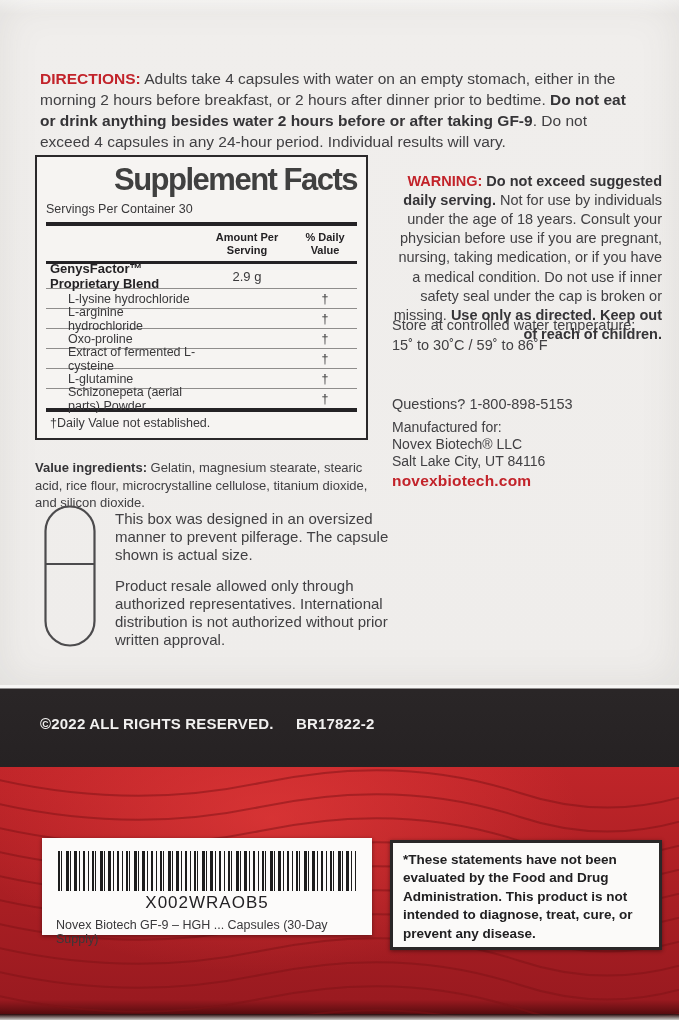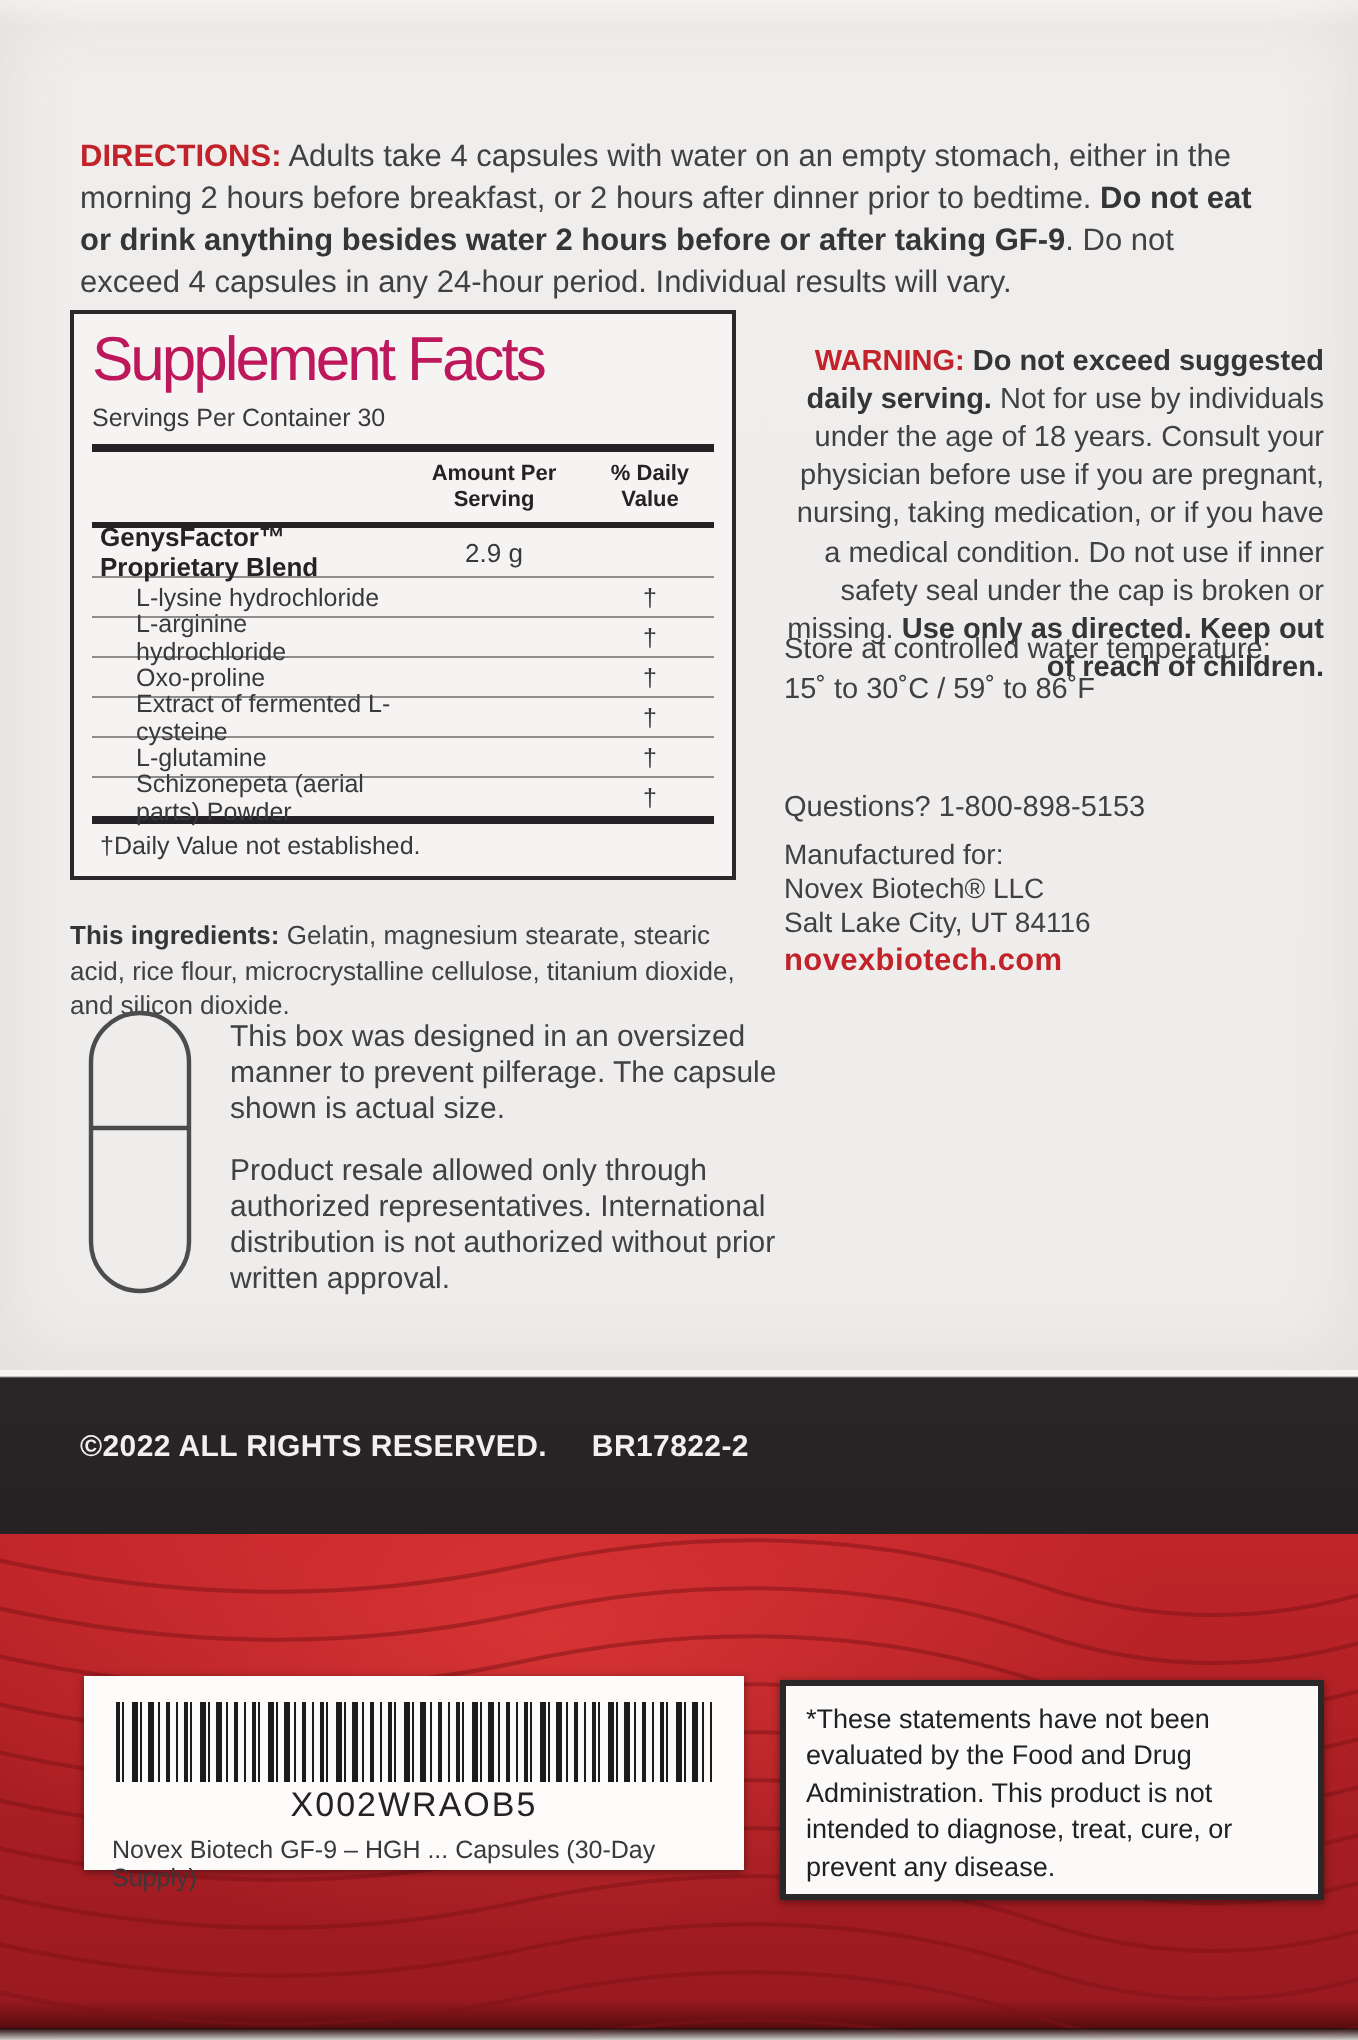--- a/index.html
+++ b/index.html
@@ -25,21 +25,21 @@
   .directions .lbl{color:#c2232a;font-weight:bold;}
   .directions b{color:#353437;}
 
   
   .sf{
     position:absolute;left:35px;top:155px;width:333px;height:285px;
     background:#f6f4f2;border:2px solid #2a282a;box-sizing:border-box;
     color:#2b292b;
   }
   .sf-inner{padding:6px 9px 0 9px;}
-  .sf-title{font-size:31px;font-weight:normal;letter-spacing:-1.5px;color:#be185d;line-height:34px;}
+  .sf-title{font-size:31px;font-weight:bold;letter-spacing:-1.5px;color:#404040;line-height:34px;text-align:right;}
   .sf-serving{font-size:12.5px;line-height:16px;margin-top:4px;color:#39383a;}
   .bar-thick{height:4px;background:#242225;margin-top:5px;}
   .bar-med{height:3px;background:#242225;}
   .bar-thin{height:1px;background:#8f8d8c;}
   .sf-header{display:flex;align-items:flex-end;padding:5px 0 4px 0;}
   .sf-header .sp{flex:1;}
   .sf-col{font-size:11px;font-weight:bold;line-height:13px;text-align:center;white-space:pre-line;color:#242225;}
   .sf-col.amt{width:92px;}
   .sf-col.dv{width:64px;}
   .sf-row{display:flex;align-items:center;height:22px;font-size:12.5px;}
@@ -110,21 +110,21 @@
       #1c1c1c 30px 31px,#fcfbfa 31px 34px);
   }
   .bc-value{position:absolute;left:0;top:55px;width:330px;text-align:center;font-size:17px;letter-spacing:1px;color:#242225;}
   .bc-caption{position:absolute;left:14px;top:80px;width:310px;font-size:12.5px;color:#39383a;}
 
   .fda-card{
     position:absolute;left:390px;top:73px;width:272px;height:110px;
     background:#fbfaf9;border:3px solid #2a2728;box-sizing:border-box;
     box-shadow:0 1px 4px rgba(0,0,0,.45);
   }
-  .fda-text{padding:8px 10px;font-size:13.5px;font-weight:normal;line-height:18.4px;color:#212022;}
+  .fda-text{padding:8px 10px;font-size:13.5px;font-weight:bold;line-height:18.4px;color:#212022;}
 
   .bottom-edge{position:absolute;left:0;bottom:0;width:679px;height:6px;background:linear-gradient(180deg,rgba(0,0,0,.55),#cfccc9);}
 </style>
 </head>
 <body>
 
 <div class="stage">
 
   <div class="panel-top">
 
@@ -187,21 +187,21 @@
           <span class="nm">Schizonepeta (aerial parts) Powder</span>
           <span class="av"></span>
           <span class="dvv">†</span>
         </div>
         <div class="bar-thick" style="margin-top:0;height:3.5px"></div>
         <div class="sf-foot">†Daily Value not established.</div>
       </div>
     </div>
 
     <p class="other-ing">
-      <span class="lbl">This ingredients:</span><span> Gelatin, magnesium stearate, stearic acid, rice flour, microcrystalline cellulose, titanium dioxide, and silicon dioxide.</span>
+      <span class="lbl">Value ingredients:</span><span> Gelatin, magnesium stearate, stearic acid, rice flour, microcrystalline cellulose, titanium dioxide, and silicon dioxide.</span>
     </p>
 
     <div class="capsule">
       <svg width="52" height="142" viewBox="0 0 52 142">
         <rect x="1.5" y="1.5" width="49" height="139" rx="24.5" fill="none" stroke="#4c4b4d" stroke-width="2.2"></rect>
         <line x1="2" y1="59" x2="50" y2="59" stroke="#4c4b4d" stroke-width="2.2"></line>
       </svg>
     </div>
 
     <div class="box-notes">

